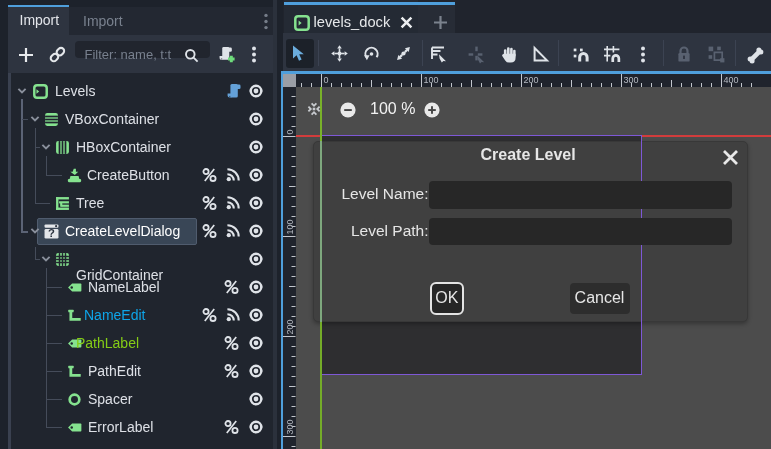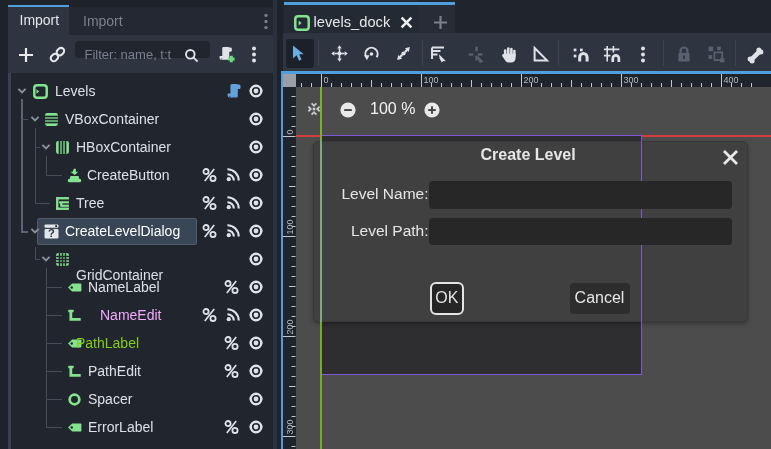--- a/index.html
+++ b/index.html
@@ -270,21 +270,21 @@
 <svg style="left:248px;top:279px" width="16" height="16" viewBox="0 0 16 16">
       <circle cx="8" cy="8" r="5.3" fill="none" stroke="#dfe3e8" stroke-width="2.4"></circle>
       <path d="M1.2 8 L3.2 6.4 L3.2 9.6 Z" fill="#dfe3e8"></path>
       <path d="M14.8 8 L12.8 6.4 L12.8 9.6 Z" fill="#dfe3e8"></path>
       <circle cx="8" cy="8" r="2.4" fill="#dfe3e8"></circle>
     </svg>
 <svg style="left:67px;top:307.5px" width="15" height="15" viewBox="0 0 14 14">
       <path d="M3.6 3 L3.6 10.7 L12.8 10.7" stroke="#85e28f" stroke-width="2.6" fill="none"></path>
       <rect x="1.2" y="1.6" width="5" height="2.4" fill="#85e28f" rx="0.5"></rect>
     </svg>
-<div class="rowtext" style="left:100px;top:307px;color:#f0abfc">NameEdit</div>
+<div class="rowtext" style="left:84px;top:307px;color:#0ea5e9">NameEdit</div>
 <svg style="left:202.0px;top:308px" width="15" height="14" viewBox="0 0 15 14">
       <circle cx="4" cy="3.6" r="2.6" fill="none" stroke="#dfe3e8" stroke-width="1.8"></circle>
       <circle cx="11" cy="10.4" r="2.6" fill="none" stroke="#dfe3e8" stroke-width="1.8"></circle>
       <path d="M12.2 1 L2.8 13" stroke="#dfe3e8" stroke-width="1.7"></path>
     </svg>
 <svg style="left:225px;top:307px" width="16" height="16" viewBox="0 0 16 16">
       <circle cx="3.8" cy="12.2" r="2.1" fill="#dfe3e8"></circle>
       <path d="M2.4 7.2 A6.4 6.4 0 0 1 8.8 13.6" fill="none" stroke="#dfe3e8" stroke-width="2.1"></path>
       <path d="M2.4 2.3 A11.3 11.3 0 0 1 13.7 13.6" fill="none" stroke="#dfe3e8" stroke-width="2.1"></path>
     </svg>

